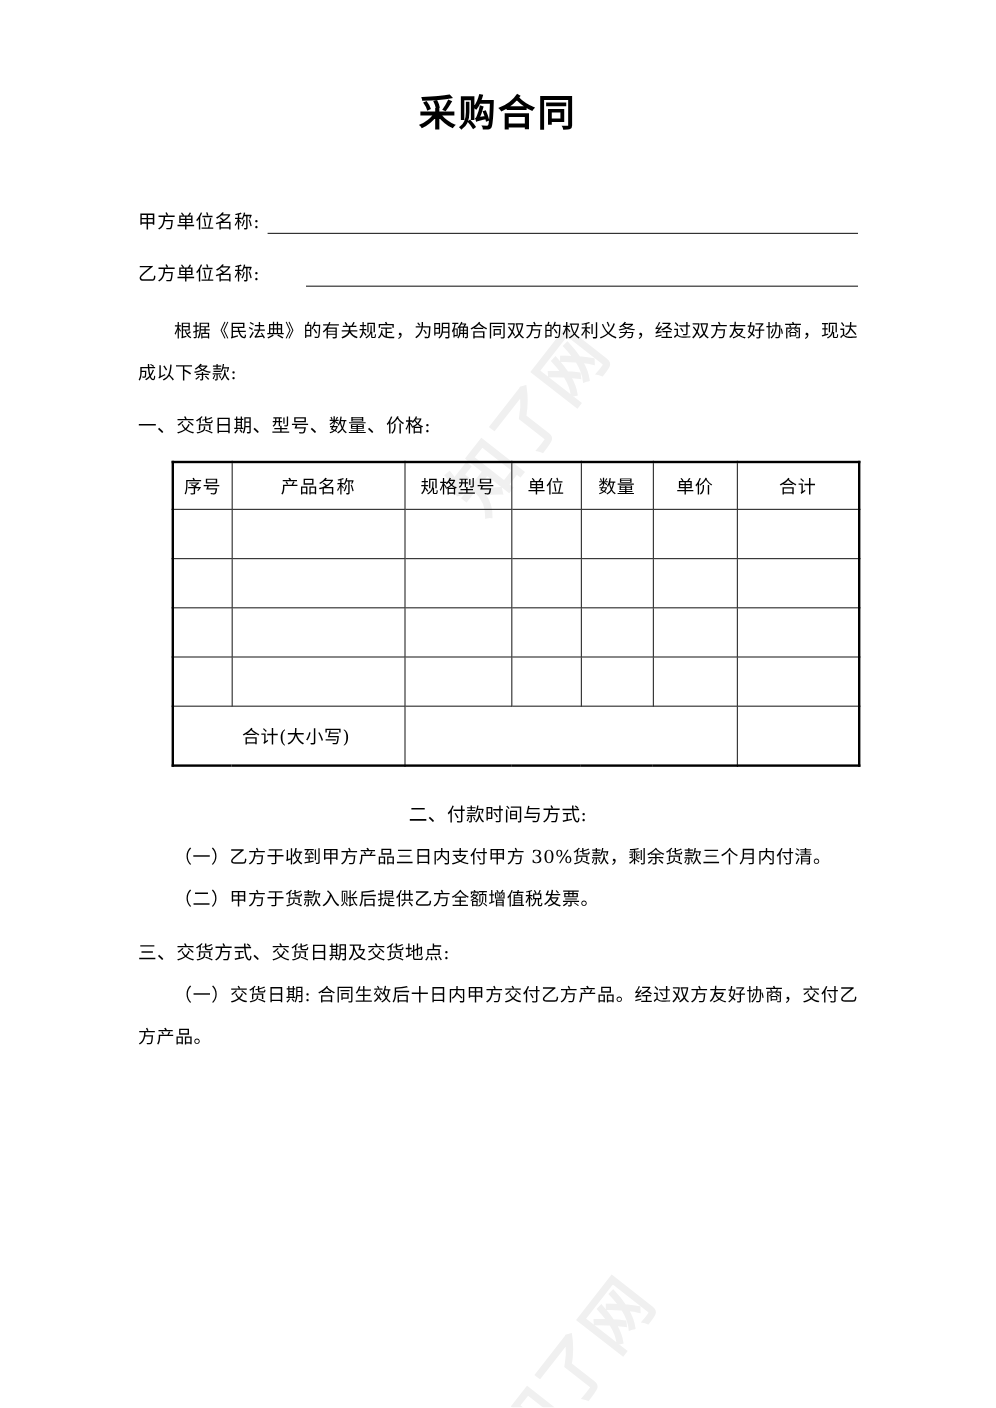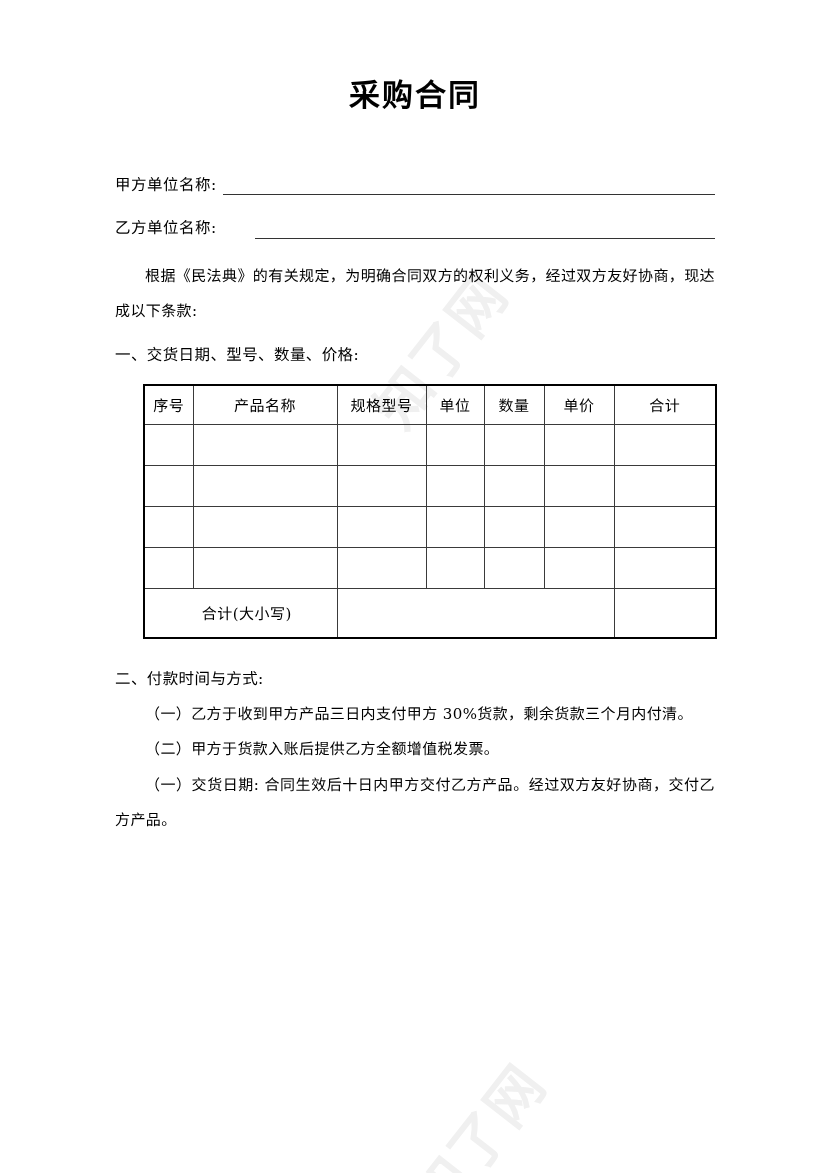--- a/index.html
+++ b/index.html
@@ -105,21 +105,21 @@
   .para.indent2 { text-indent: 2em; }
   .para.preamble { margin-top: 20px; }
 
   .section-head {
     font-size: 15.5px;
     line-height: 2.35;
     letter-spacing: 0.4px;
     margin: 0;
   }
   .section-head.s1 { margin-top: 8px; }
-  .section-head.s2 { margin-top: 22px; }
+  .section-head.s2 { margin-top: 22px; text-align: center; }
   .section-head.s3 { margin-top: 8px; }
 
   
   .table-wrap {
     margin-top: 10px;
     padding-left: 28px;
     padding-right: 0;
   }
   table.product-table {
     border-collapse: collapse;
@@ -246,17 +246,18 @@
               <td></td>
             </tr>
           </tfoot>
         </table>
       </div>
 
       <p class="section-head s2">二、付款时间与方式:</p>
       <p class="para indent2">（一）乙方于收到甲方产品三日内支付甲方 30%货款，剩余货款三个月内付清。</p>
       <p class="para indent2">（二）甲方于货款入账后提供乙方全额增值税发票。</p>
 
+      <p class="section-head s3">三、交货方式、交货日期及交货地点:</p>
       <p class="para indent2">（一）交货日期: 合同生效后十日内甲方交付乙方产品。经过双方友好协商，交付乙方产品。</p>
 
     </div>
   </div>
 </div>
 
 </body></html>

